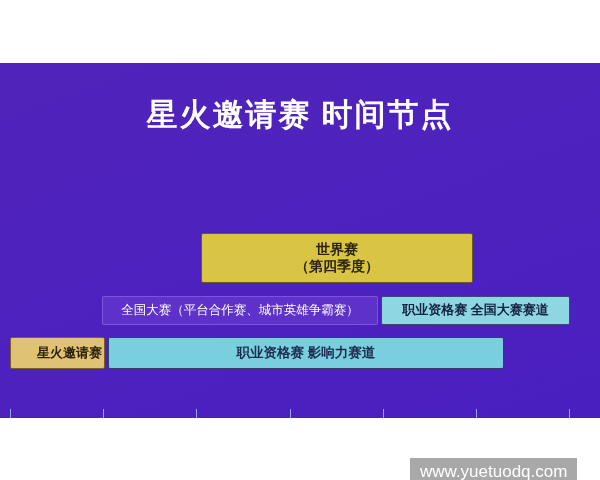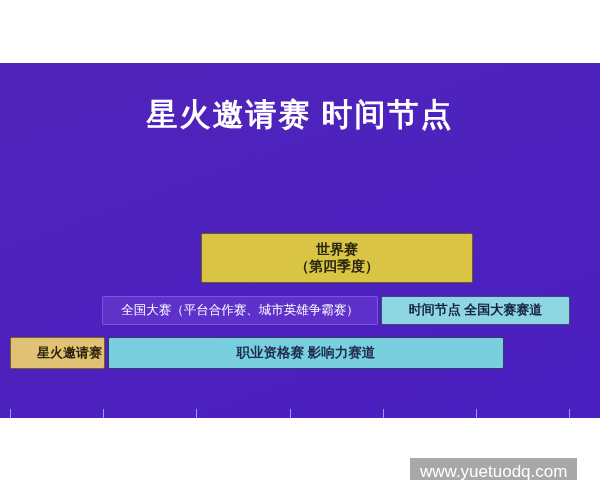--- a/index.html
+++ b/index.html
@@ -128,21 +128,21 @@
     </div>
 
     <div class="bar gold" id="bar-worlds">
       <div>
         <div>世界赛</div>
         <div>（第四季度）</div>
       </div>
     </div>
 
     <div class="bar cyan2" id="bar-pro-nat">
-      <span>时间节点 全国大赛赛道</span>
+      <span>职业资格赛 全国大赛赛道</span>
     </div>
 
     <div class="bar gold2" id="bar-spark">
       <span>星火邀请赛</span>
     </div>
 
     <div class="bar cyan" id="bar-pro-infl">
       <span>职业资格赛 影响力赛道</span>
     </div>
 

